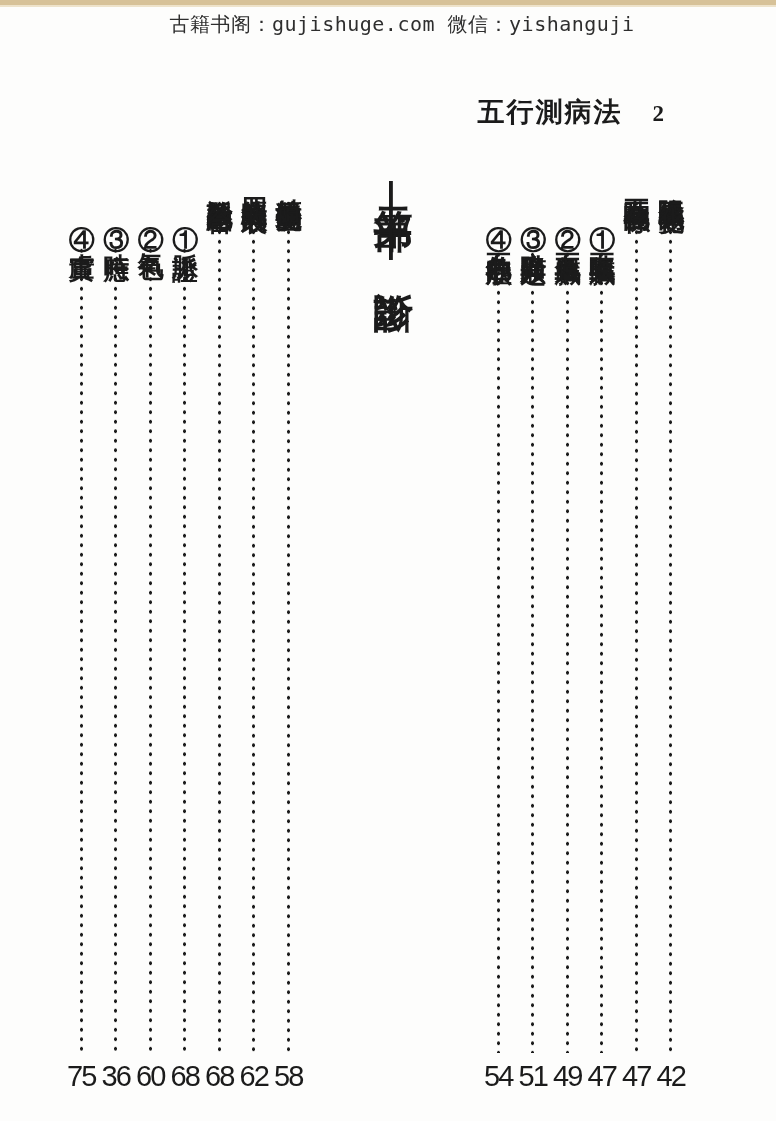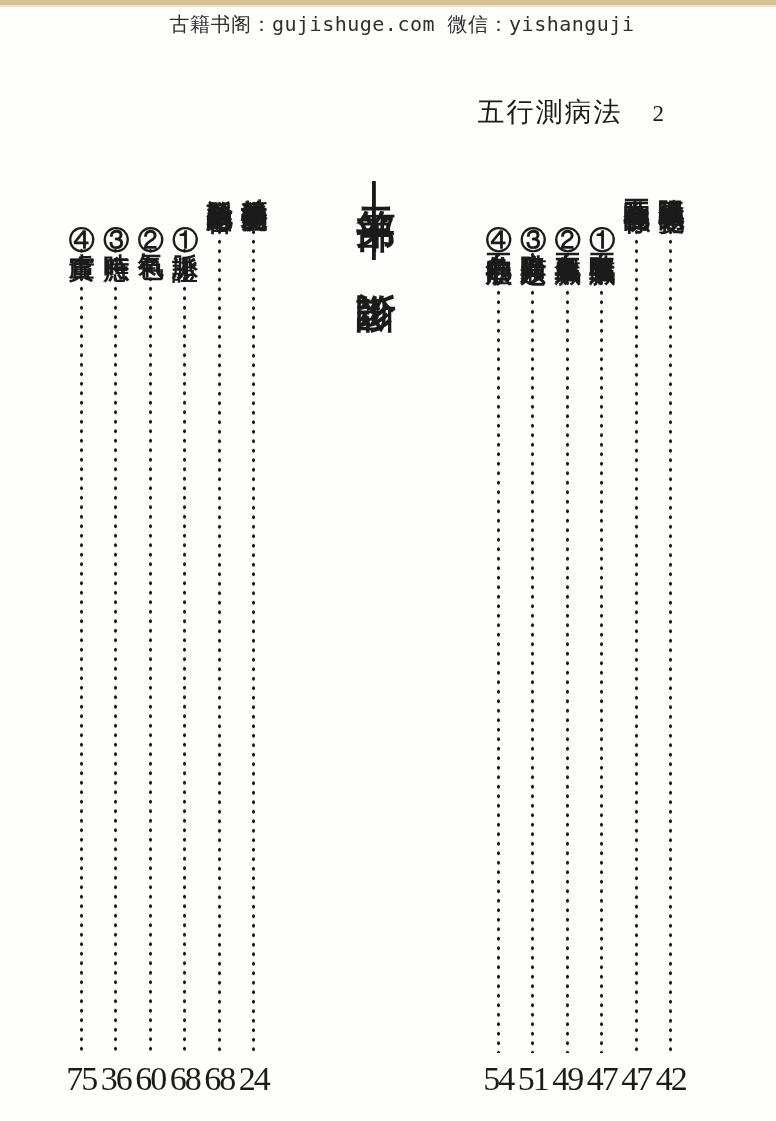--- a/index.html
+++ b/index.html
@@ -32,21 +32,21 @@
     font-family: "DejaVu Sans Mono", "Liberation Serif", serif;
   }
 
   
   .page-header {
     position: absolute;
     top: 94px; right: 112px;
     display: flex;
     align-items: baseline;
     gap: 30px;
-    font-weight: normal;
+    font-weight: bold;
   }
   .book-title { font-size: 27px; letter-spacing: 2px; }
   .page-num-header { font-size: 23px; }
 
   
   .toc {
     position: absolute;
     left: 64px; right: 88px;
     top: 178px; bottom: 30px;
     display: flex;
@@ -75,22 +75,22 @@
     flex: 1 1 auto;
     width: 9px;
     margin: 10px 0 9px;
     background-image: radial-gradient(circle, #1a1a1a 1.5px, rgba(0,0,0,0) 1.9px);
     background-size: 9px 9.5px;
     background-repeat: repeat-y;
     background-position: center top;
   }
 
   .page-num {
-    font-family: Liberation Serif, serif;
-    font-size: 34px;
+    font-family: Liberation Sans, sans-serif;
+    font-size: 29px;
     letter-spacing: -2px;
     line-height: 1;
     height: 29px;
     white-space: nowrap;
   }
 
   .toc-title-col {
     writing-mode: vertical-rl;
     text-orientation: mixed;
     font-size: 39px;
@@ -134,23 +134,28 @@
     <div class="entry-title">①脈證</div>
     <div class="leader"></div>
     <div class="page-num">68</div>
   </div>
         <div class="toc-col">
     <div class="entry-title">診脈觀色的結合</div>
     <div class="leader"></div>
     <div class="page-num">68</div>
   </div>
         <div class="toc-col">
+    <div class="entry-title">四時經氣的衰敗</div>
+    <div class="leader"></div>
+    <div class="page-num">62</div>
+  </div>
+        <div class="toc-col">
     <div class="entry-title">精移氣變的體現</div>
     <div class="leader"></div>
-    <div class="page-num">24</div>
+    <div class="page-num">58</div>
   </div>
       </div>
     <div class="toc-title-col">第二部——診斷</div>
     <div class="toc-group">
         <div class="toc-col indent">
     <div class="entry-title">④五色的症狀</div>
     <div class="leader"></div>
     <div class="page-num">54</div>
   </div>
         <div class="toc-col indent">

